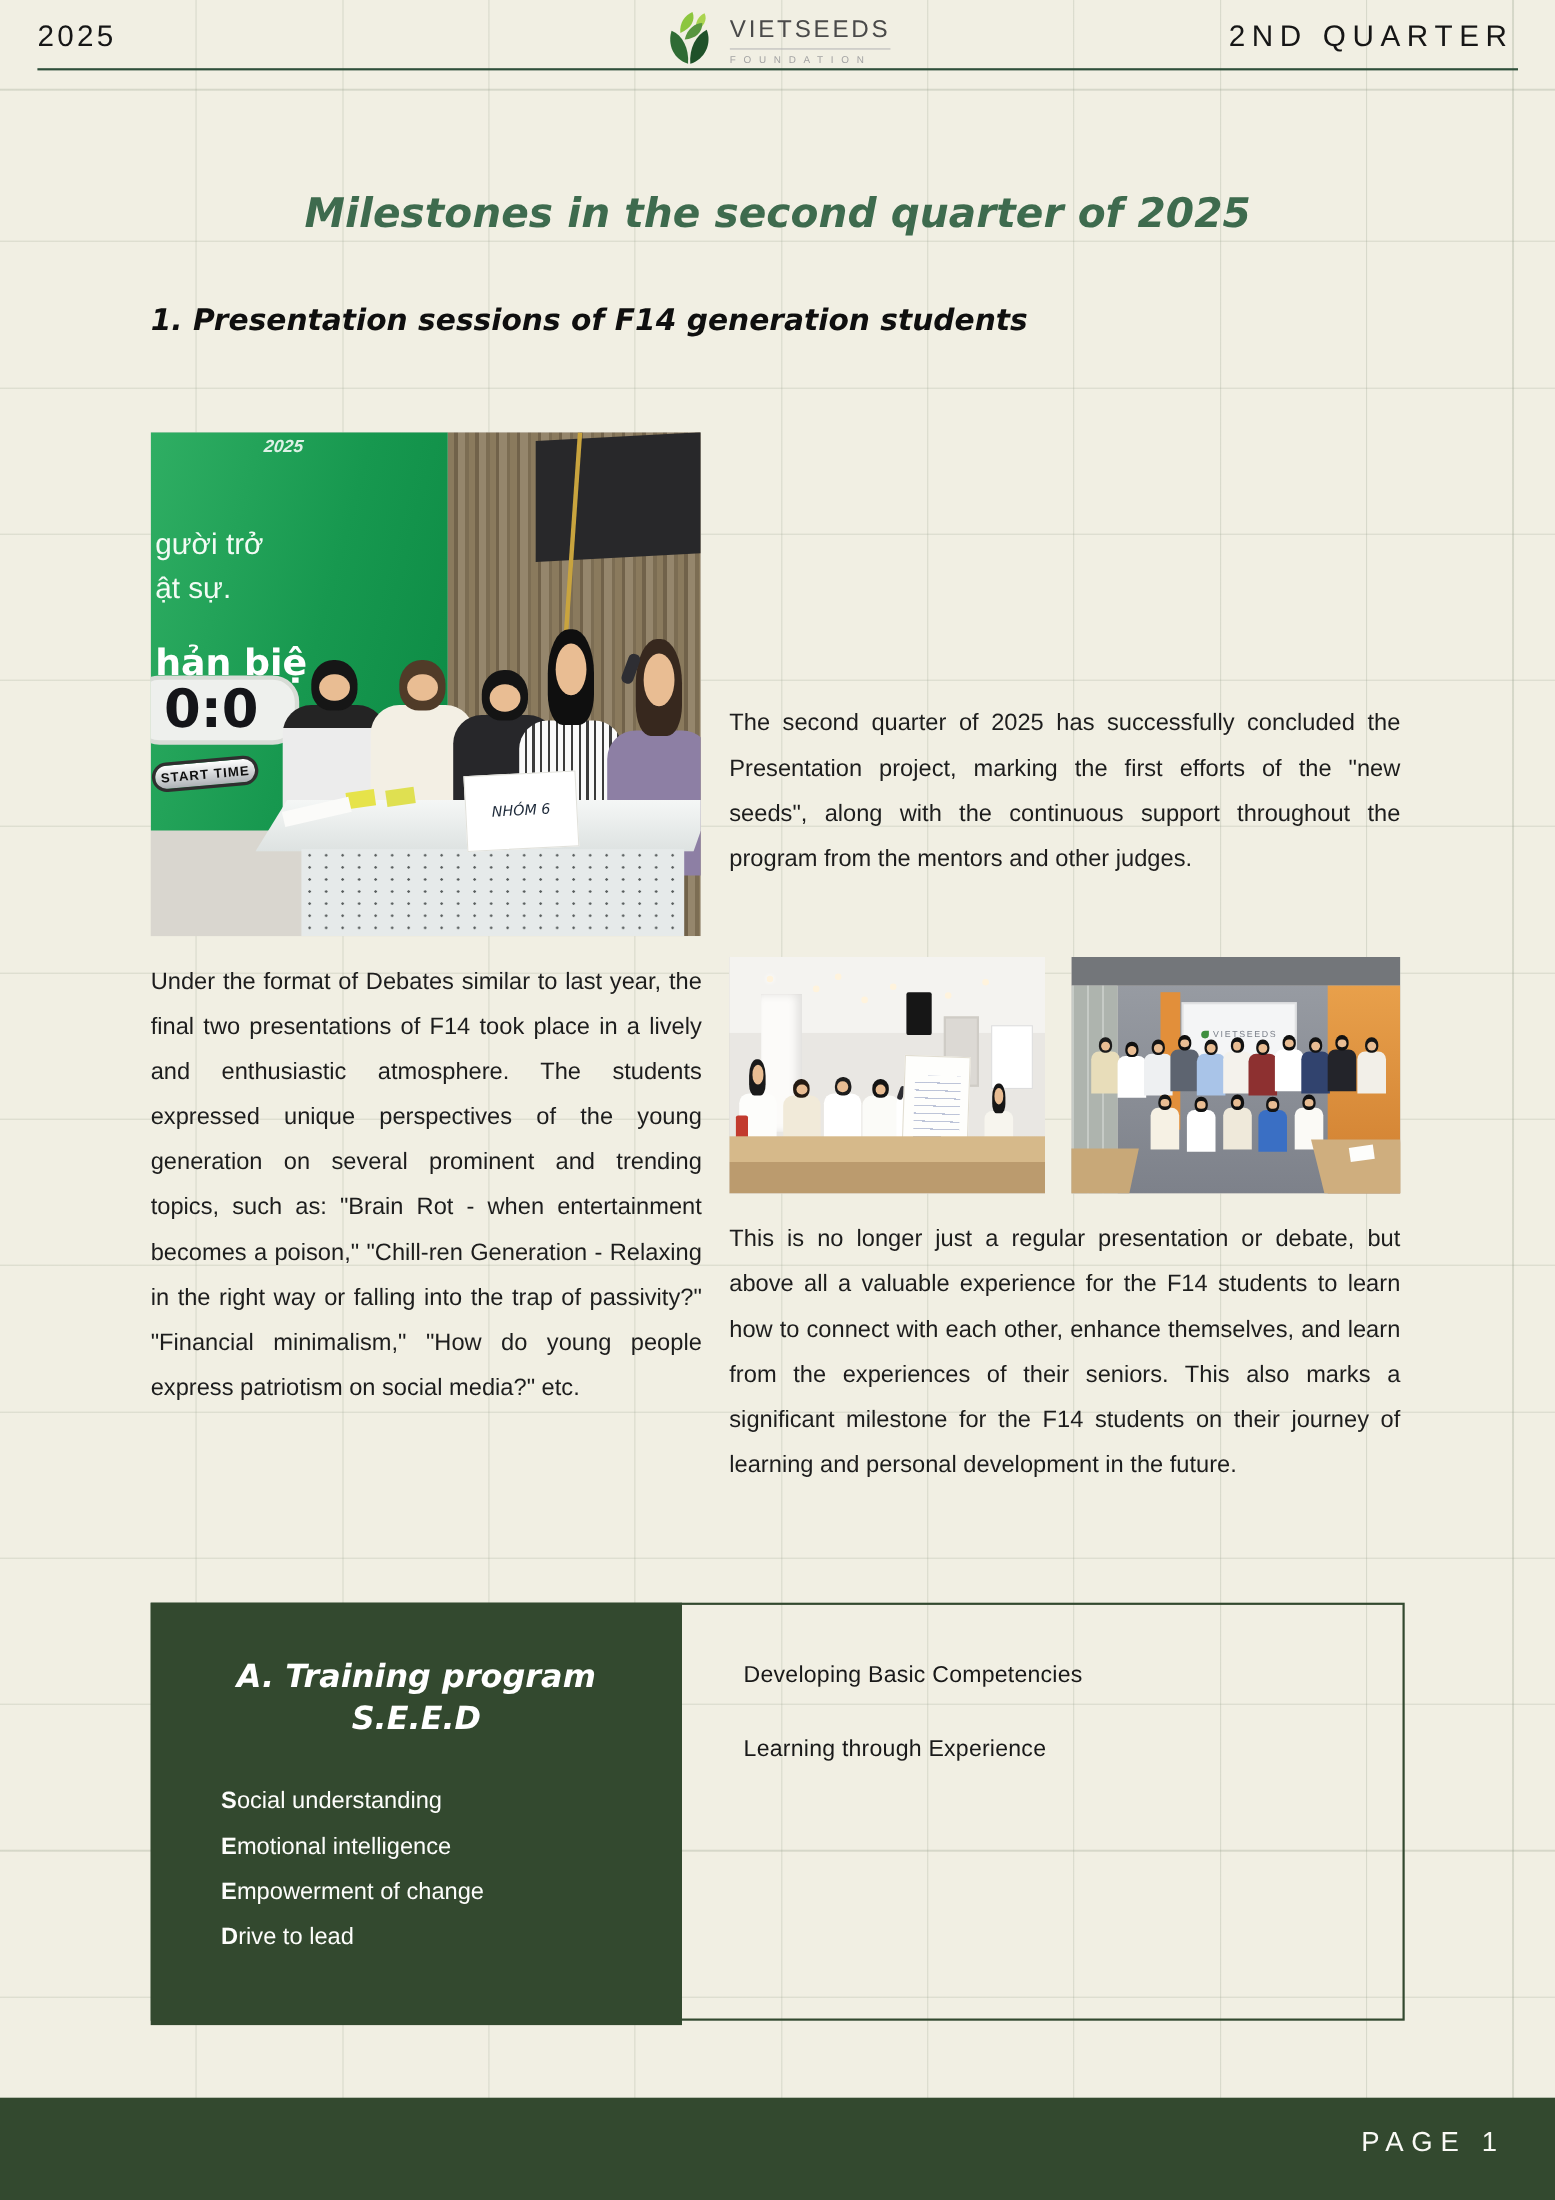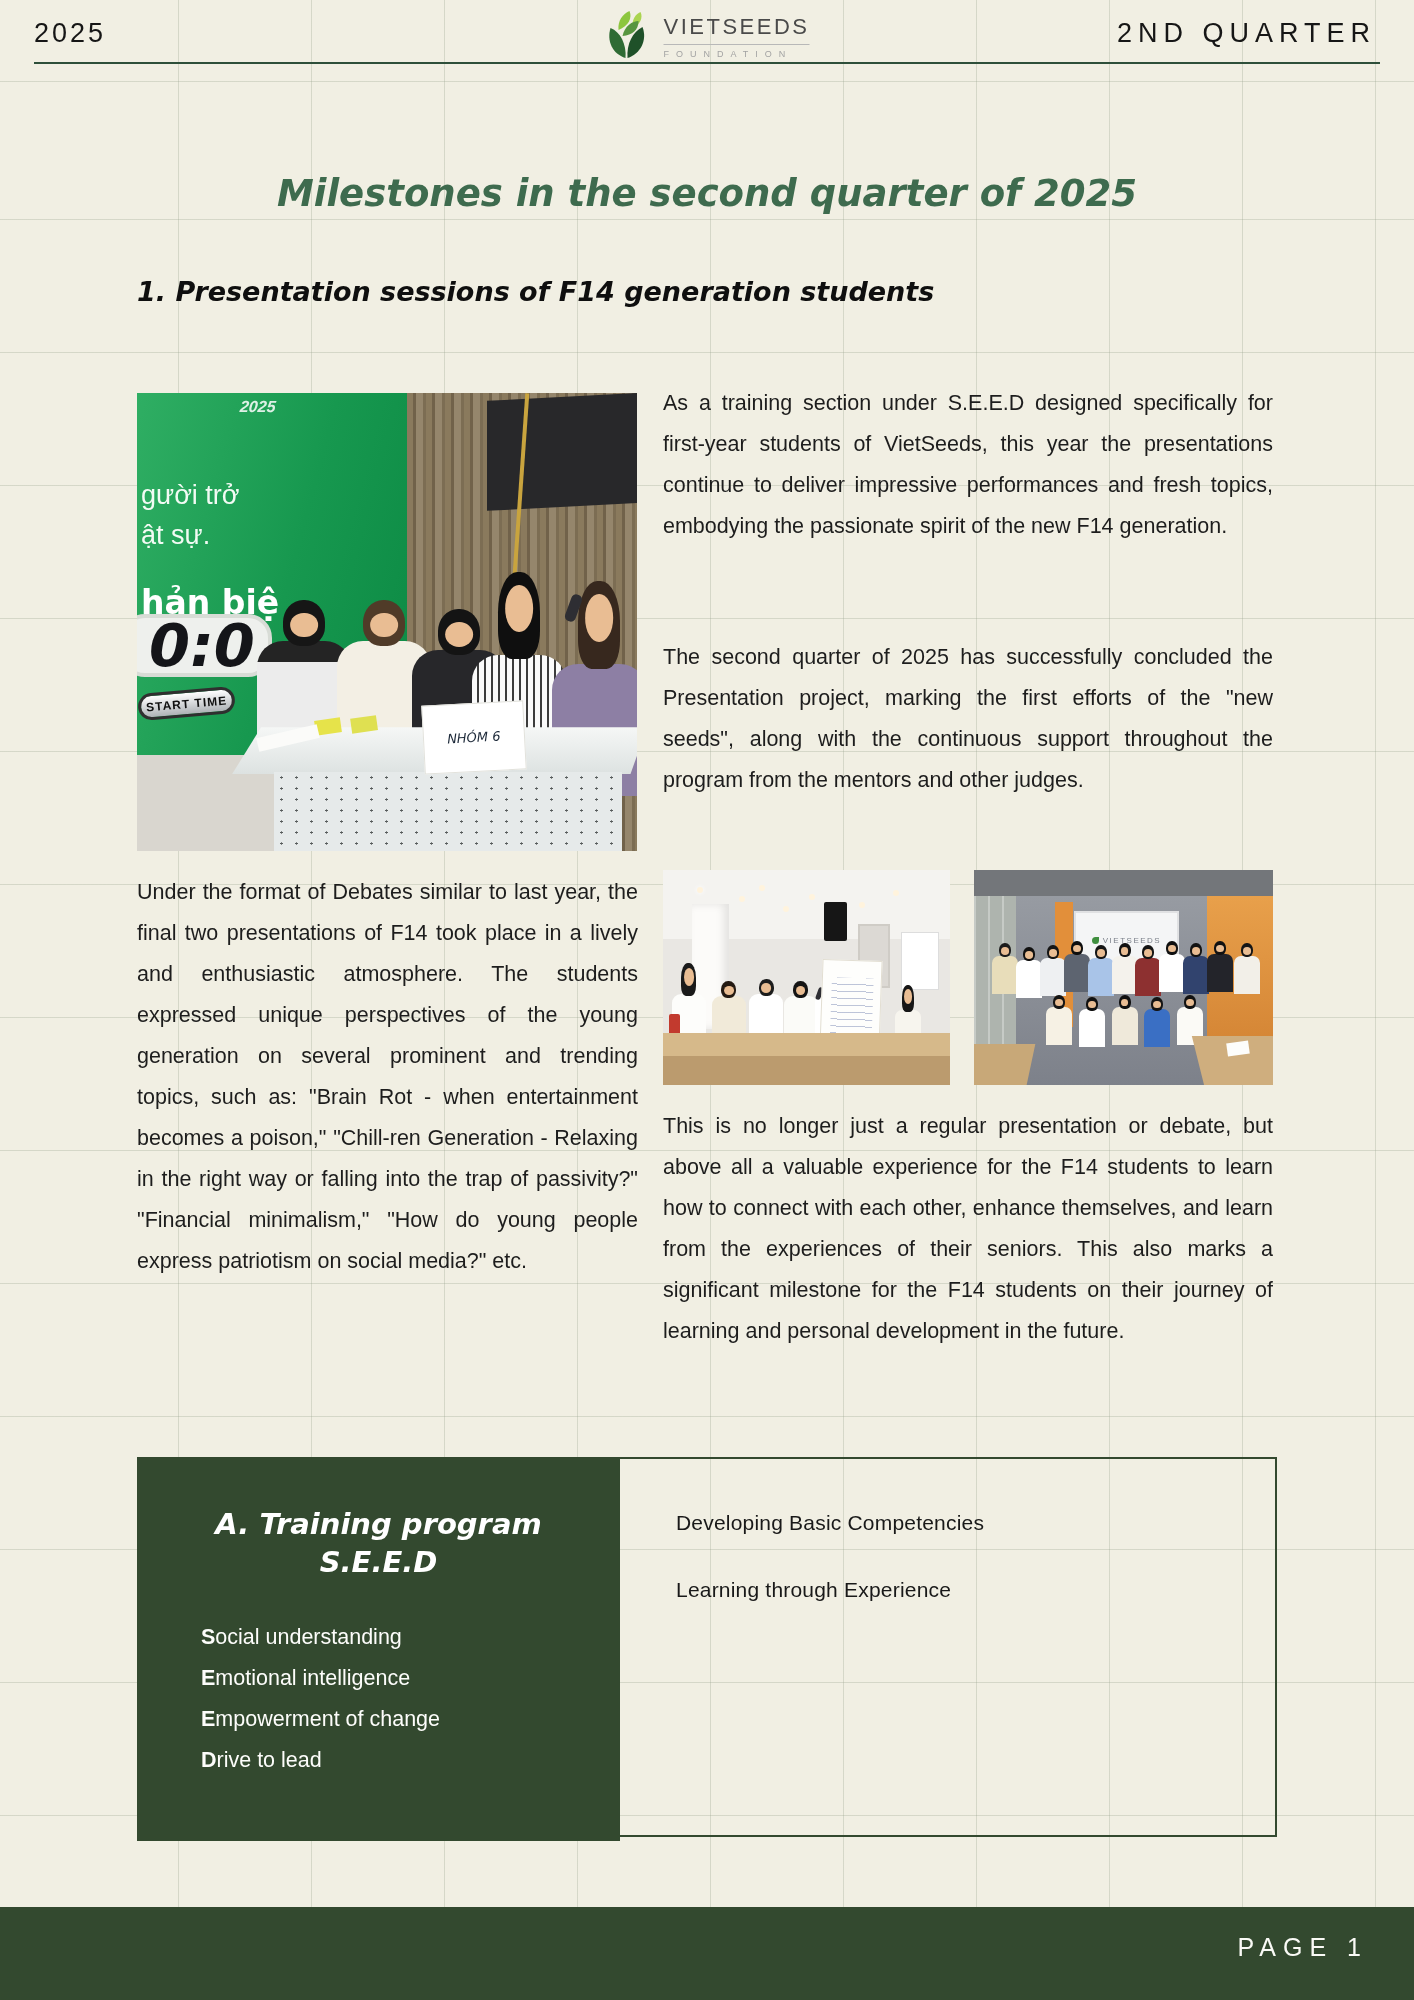--- a/index.html
+++ b/index.html
@@ -46,21 +46,21 @@
   .p1-cable{position:absolute;top:0;left:76%;width:4px;height:52%;background:#c9a43e;transform:rotate(4deg);}
   .p1-socket{position:absolute;left:61%;top:57%;width:6%;height:4%;background:#efece3;border-radius:3px;}
   .p1-screen{position:absolute;top:0;left:0;width:54%;height:79%;
     background:linear-gradient(105deg,#2fae63 0%,#17984f 55%,#0c8a44 100%);}
   .p1-year{position:absolute;top:1.5%;left:38%;color:rgba(255,255,255,.85);font-size:16px;font-style:italic;font-weight:600;transform:skewX(-6deg);}
   .p1-line{position:absolute;left:1.5%;color:#f2fbf4;font-size:27px;font-weight:500;text-align:center;}
   .p1-l1{top:24%;}.p1-l2{top:35%;}
   .p1-l3{top:52.5%;font-size:33px;font-weight:800;color:#ffffff;font-family:"DejaVu Sans",sans-serif;}
   .p1-timer{position:absolute;top:61%;left:-6%;width:56%;height:17.5%;background:#eef0ed;border:4px solid #d8dcd6;
     border-radius:24px;display:flex;align-items:center;padding-left:9%;box-sizing:border-box;
-    font-family:"DejaVu Sans",sans-serif;font-weight:800;font-size:59px;color:#141519;overflow:hidden;font-style:italic;}
+    font-family:"DejaVu Sans",sans-serif;font-weight:800;font-size:48px;color:#141519;overflow:hidden;}
   .p1-start{position:absolute;top:82%;left:0.5%;width:36%;height:7.5%;
     background:linear-gradient(180deg,#ffffff,#aeb2b6);border:3px solid #2f2f2f;border-radius:999px;
     display:flex;align-items:center;justify-content:center;font-size:12px;font-weight:700;letter-spacing:1px;
     color:#101010;transform:rotate(-5deg);box-sizing:border-box;}
 
   
   .fig{position:absolute;display:flex;flex-direction:column;align-items:center;}
   .fig .hair{position:relative;width:var(--hw,42px);height:var(--hh,46px);background:var(--hairc,#1b1b1b);
     border-radius:48% 48% 42% 42%;z-index:1;}
   .fig .face{position:absolute;left:50%;top:28%;transform:translateX(-50%);width:66%;height:54%;
@@ -213,21 +213,20 @@
       <div class="tbl-top"></div>
       <div class="tbl-body"></div>
       <div class="p1-note"></div>
       <div class="p1-paper"></div>
       <div class="team-card">NHÓM 6</div>
     </div>
   </div>
 
   <div class="para para-left">Under the format of Debates similar to last year, the final two presentations of F14 took place in a lively and enthusiastic atmosphere. The students expressed unique perspectives of the young generation on several prominent and trending topics, such as: "Brain Rot - when entertainment becomes a poison," "Chill-ren Generation - Relaxing in the right way or falling into the trap of passivity?" "Financial minimalism," "How do young people express patriotism on social media?" etc.</div>
 
-  <div class="para para-r1">As a training section under S.E.E.D designed specifically for first-year students of VietSeeds, this year the presentations continue to deliver impressive performances and fresh topics, embodying the passionate spirit of the new F14 generation.</div>
   <div class="para para-r2">The second quarter of 2025 has successfully concluded the Presentation project, marking the first efforts of the "new seeds", along with the continuous support throughout the program from the mentors and other judges.</div>
 
   <div class="photo photo2">
     <div class="p2-base"></div>
     <div class="p2-ceil"></div>
     <div class="p2-lights"></div>
     <div class="p2-pillar"></div>
     <div class="p2-speaker"></div>
     <div class="p2-door"></div>
     <div class="p2-flip"></div>

